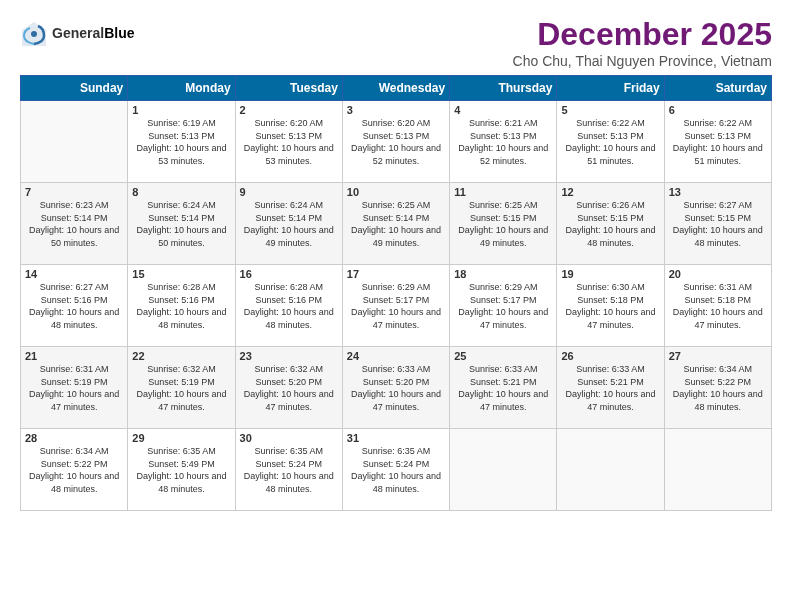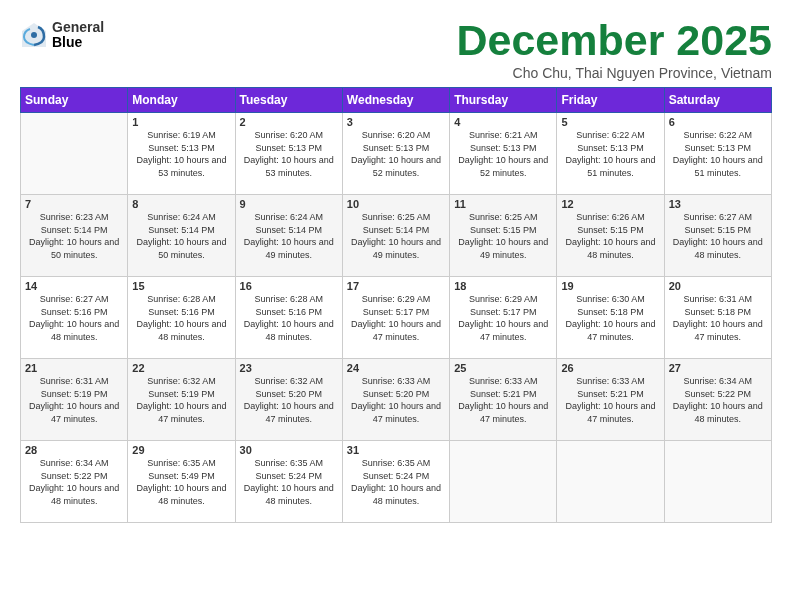--- a/index.html
+++ b/index.html
@@ -21,21 +21,21 @@
       align-items: flex-start;
       margin-bottom: 6px;
     }
     .logo {
       display: flex;
       align-items: center;
       margin-top: 4px;
     }
     .logo-text {
       display: flex;
-      flex-direction: column;
+      flex-direction: row;
       line-height: 1.1;
     }
     .logo-general {
       font-size: 14px;
       font-weight: bold;
       color: #333;
     }
     .logo-blue {
       font-size: 14px;
       font-weight: bold;
@@ -43,40 +43,40 @@
     }
     .logo-icon {
       width: 28px;
       height: 28px;
       margin-right: 4px;
     }
     .title-area {
       text-align: right;
     }
     .month-title {
-      font-size: 43px;
-      font-weight: bold;
-      color: #15803d;
+      font-size: 32px;
+      font-weight: bold;
+      color: #701a75;
     }
     .subtitle {
       font-size: 14px;
       color: #555;
     }
     .calendar {
       width: 100%;
       border-collapse: collapse;
       border: 1px solid #ccc;
     }
     .calendar th {
-      background-color: #6d28d9;
+      background-color: #0369a1;
       color: #fff;
       font-size: 12px;
       font-weight: bold;
       padding: 5px 4px;
-      text-align: left;
+      text-align: right;
       border: 1px solid #2a5aab;
     }
     .calendar td {
       vertical-align: top;
       border: 1px solid #ccc;
       padding: 3px 4px;
       width: 106px;
       height: 82px;
       font-size: 9.5px;
       color: #333;

